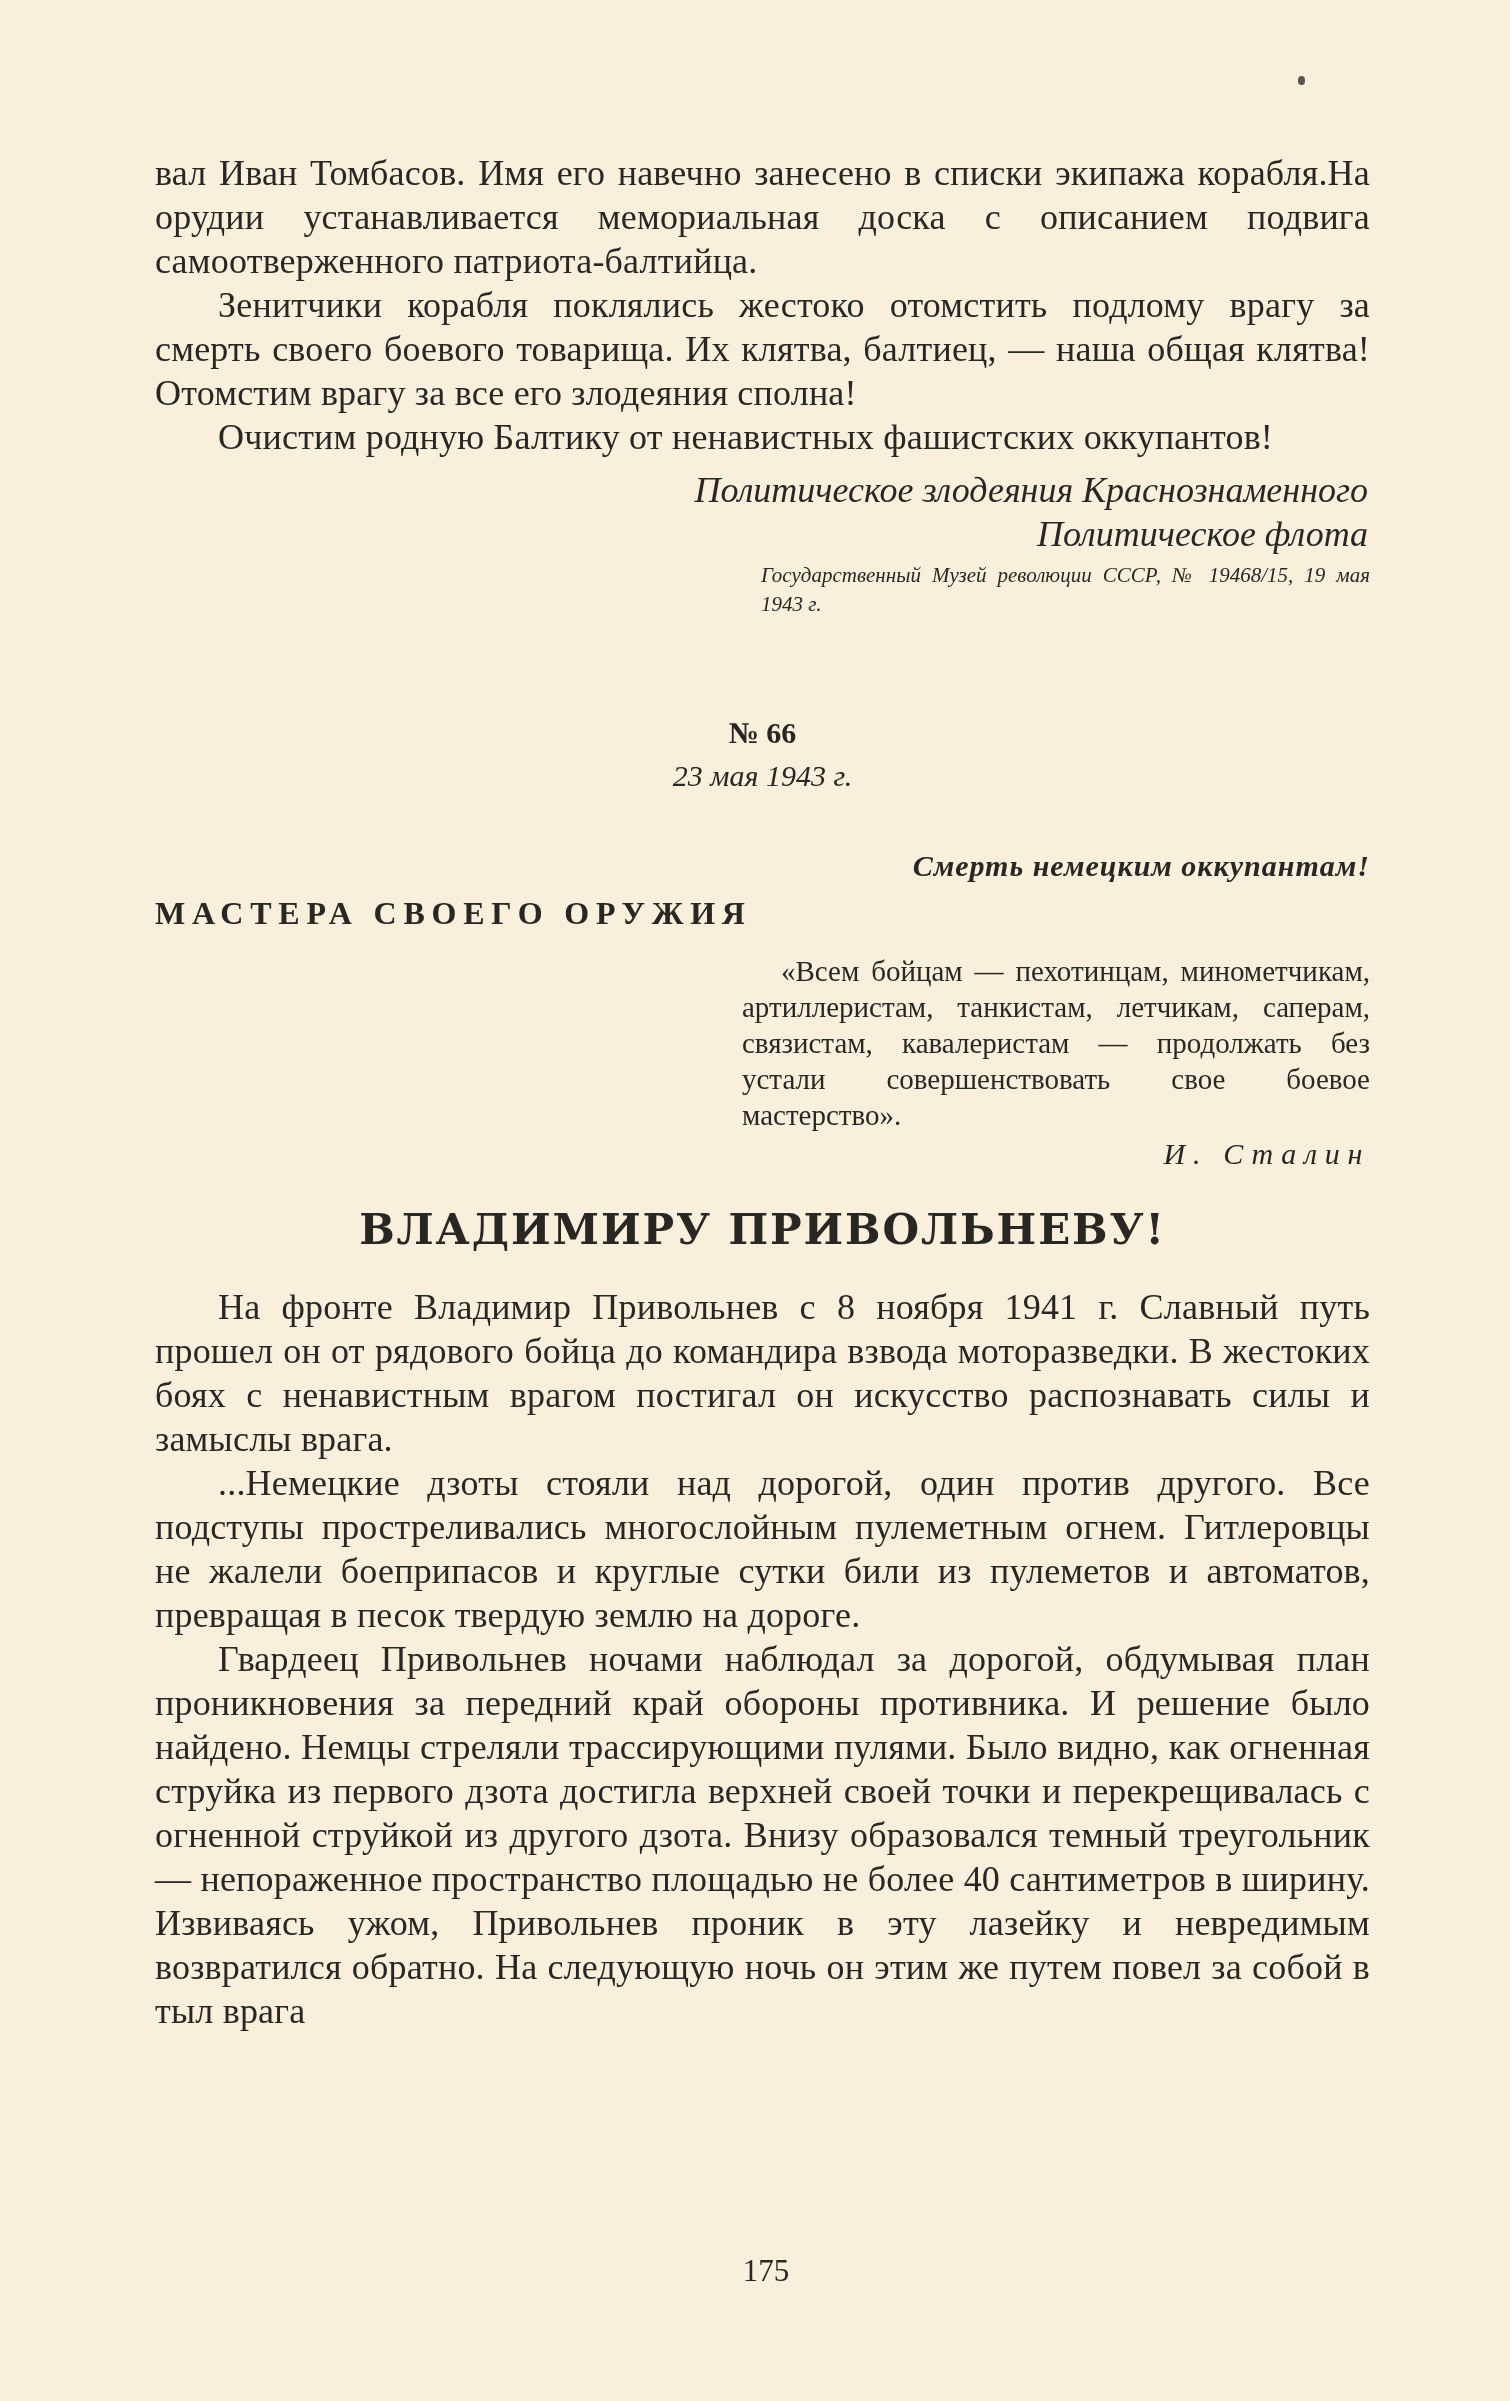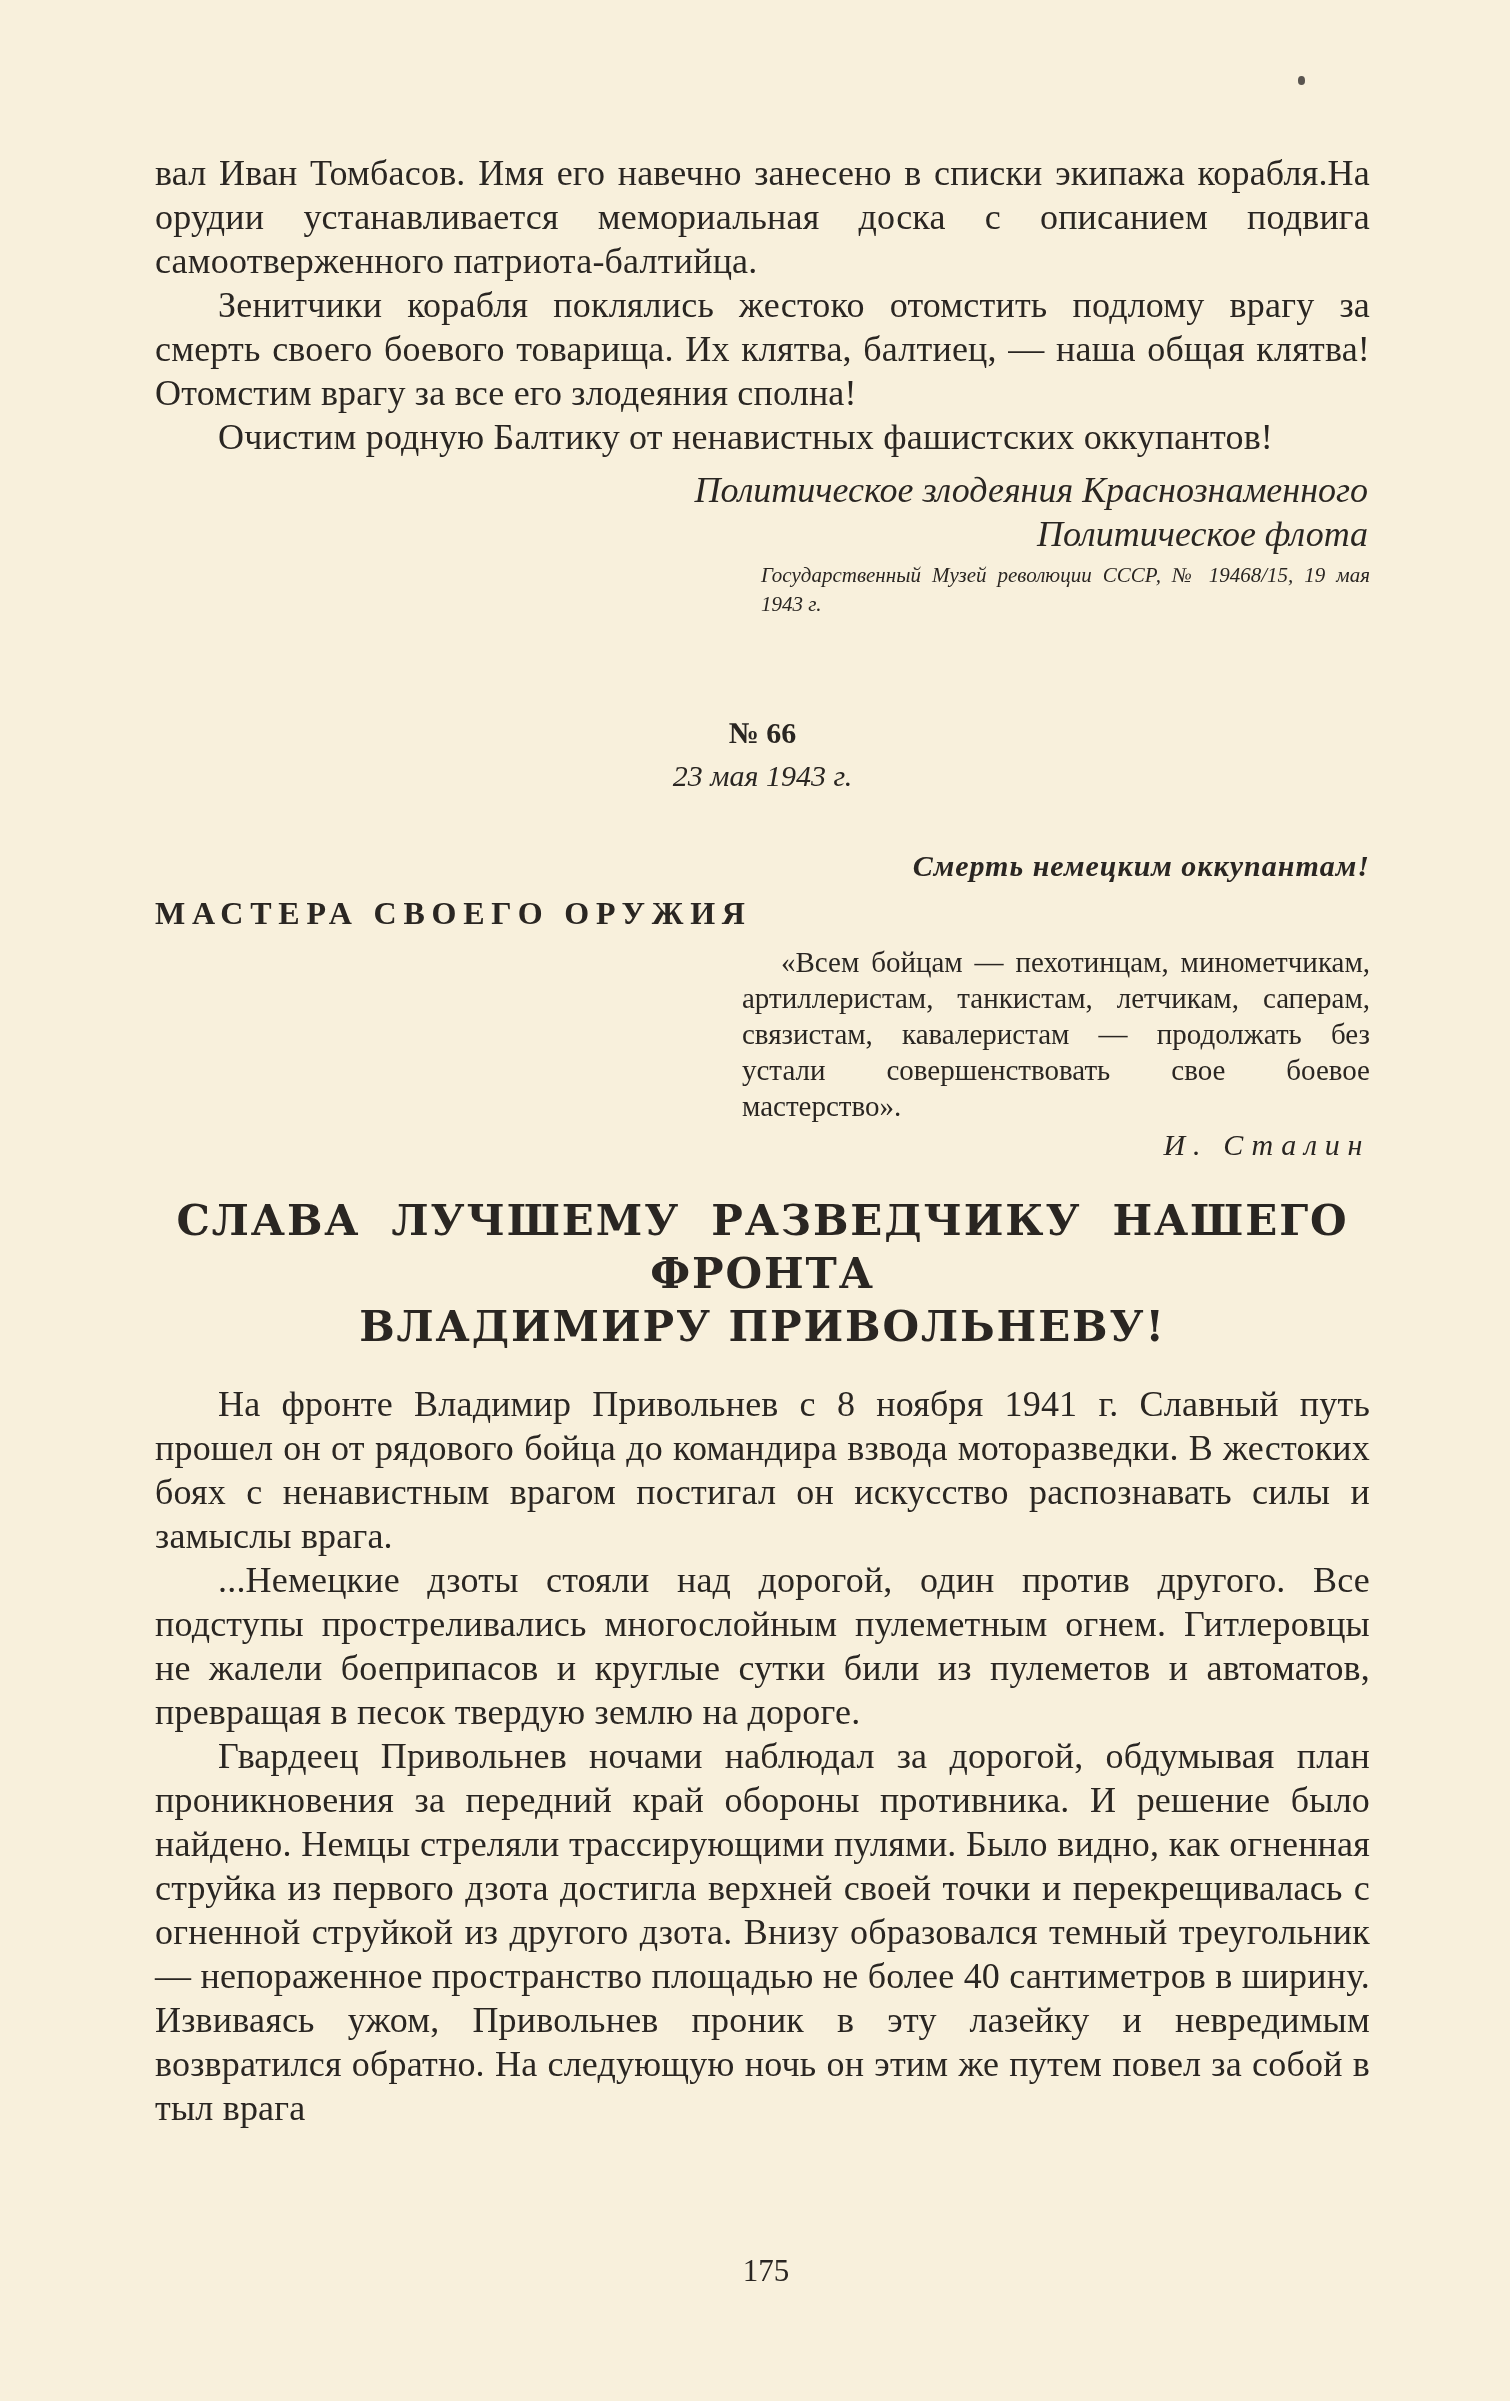--- a/index.html
+++ b/index.html
@@ -42,21 +42,21 @@
   .slogan {
     text-align: right; font-style: italic; font-weight: bold;
     font-size: 30px; margin-top: 51px; line-height: 39px;
     letter-spacing: 1px;
   }
   .rubric {
     font-weight: bold; font-size: 32px;
     letter-spacing: 6.8px; margin-top: 11px; line-height: 34px;
   }
   .epigraph {
-    width: 628px; margin-left: auto; margin-top: 14px;
+    width: 628px; margin-left: auto; margin-top: 23px;
   }
   .epigraph .q {
     font-size: 29px; line-height: 36px; text-align: justify; text-align-last: left;
     text-indent: 39px; margin: 0;
   }
   .epigraph .author {
     text-align: right; font-style: italic; font-size: 30px;
     letter-spacing: 7.7px; margin-top: 2.9px; line-height: 36px;
   }
   .headline {
@@ -100,21 +100,20 @@
     <div class="doc-date">23 мая 1943 г.</div>
     <div class="slogan">Смерть немецким оккупантам!</div>
     <div class="rubric">МАСТЕРА СВОЕГО ОРУЖИЯ</div>
 
     <div class="epigraph">
       <p class="q">«Всем бойцам — пехотинцам, минометчикам, артиллеристам, танкистам, летчикам, саперам, связистам, кавалеристам — продолжать без устали совершенствовать свое боевое мастерство».</p>
       <div class="author">И. Сталин</div>
     </div>
 
     <h1 class="headline">
-      <span class="l1">СЛАВА ЛУЧШЕМУ РАЗВЕДЧИКУ НАШЕГО ФРОНТА</span>
       <span class="l2">ВЛАДИМИРУ ПРИВОЛЬНЕВУ!</span>
     </h1>
 
     <div class="article">
       <p class="p indent">На фронте Владимир Привольнев с 8 ноября 1941 г. Славный путь прошел он от рядового бойца до командира взвода моторазведки. В жестоких боях с ненавистным врагом постигал он искусство распознавать силы и замыслы врага.</p>
       <p class="p indent">...Немецкие дзоты стояли над дорогой, один против другого. Все подступы простреливались многослойным пулеметным огнем. Гитлеровцы не жалели боеприпасов и круглые сутки били из пулеметов и автоматов, превращая в песок твердую землю на дороге.</p>
       <p class="p indent">Гвардеец Привольнев ночами наблюдал за дорогой, обдумывая план проникновения за передний край обороны противника. И решение было найдено. Немцы стреляли трассирующими пулями. Было видно, как огненная струйка из первого дзота достигла верхней своей точки и перекрещивалась с огненной струйкой из другого дзота. Внизу образовался темный треугольник — непораженное пространство площадью не более 40 сантиметров в ширину. Извиваясь ужом, Привольнев проник в эту лазейку и невредимым возвратился обратно. На следующую ночь он этим же путем повел за собой в тыл врага</p>
     </div>
   </section>
 </div>

